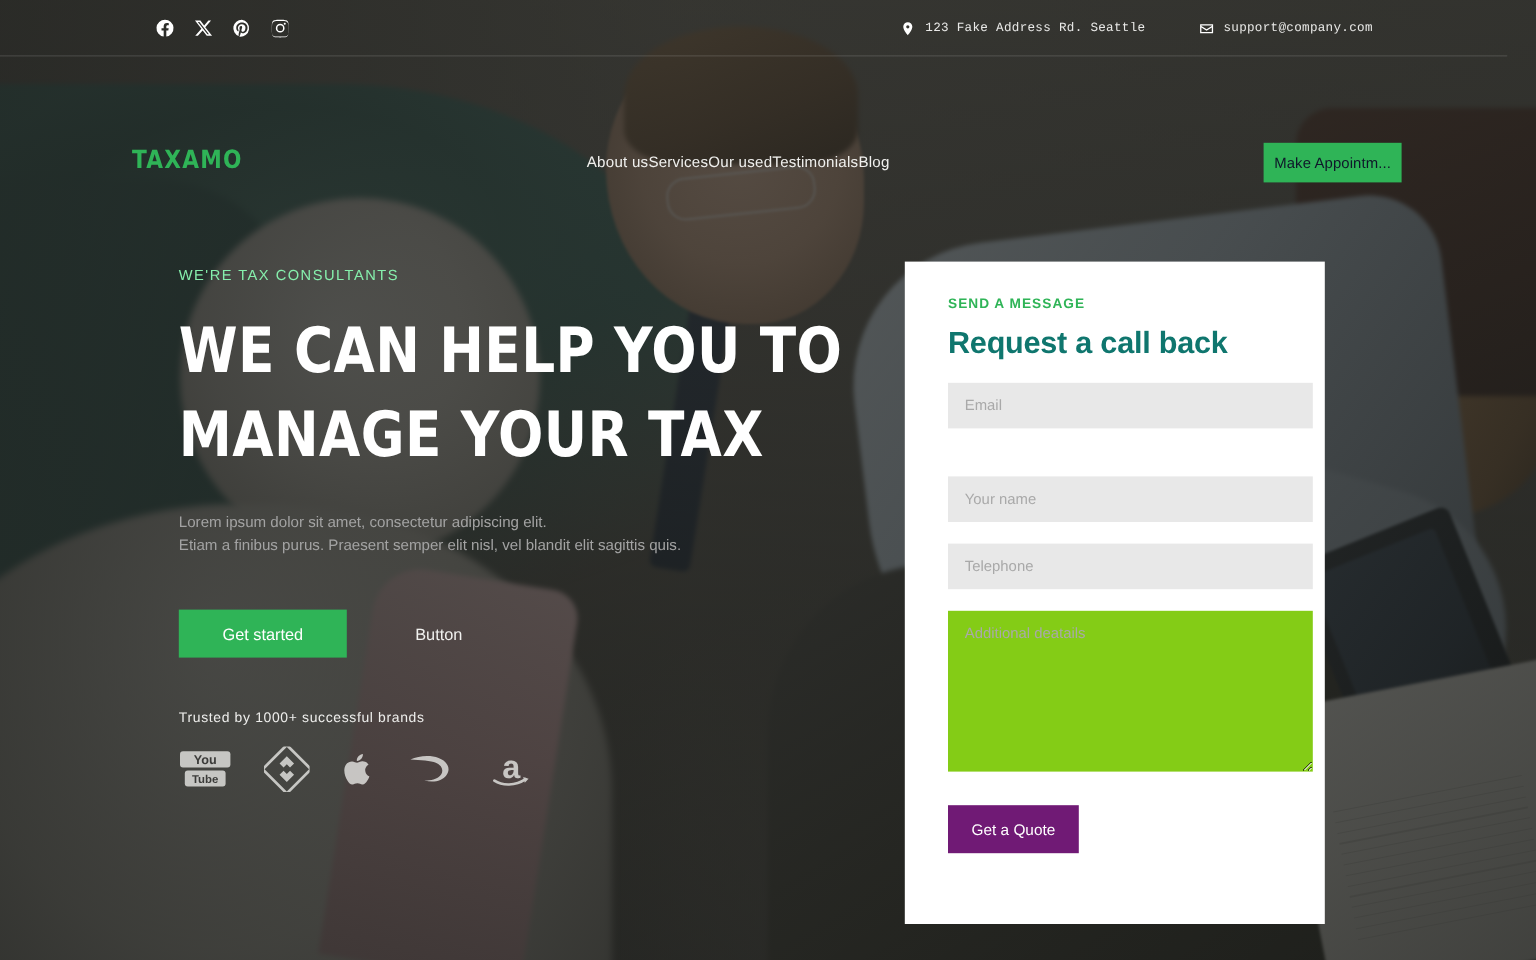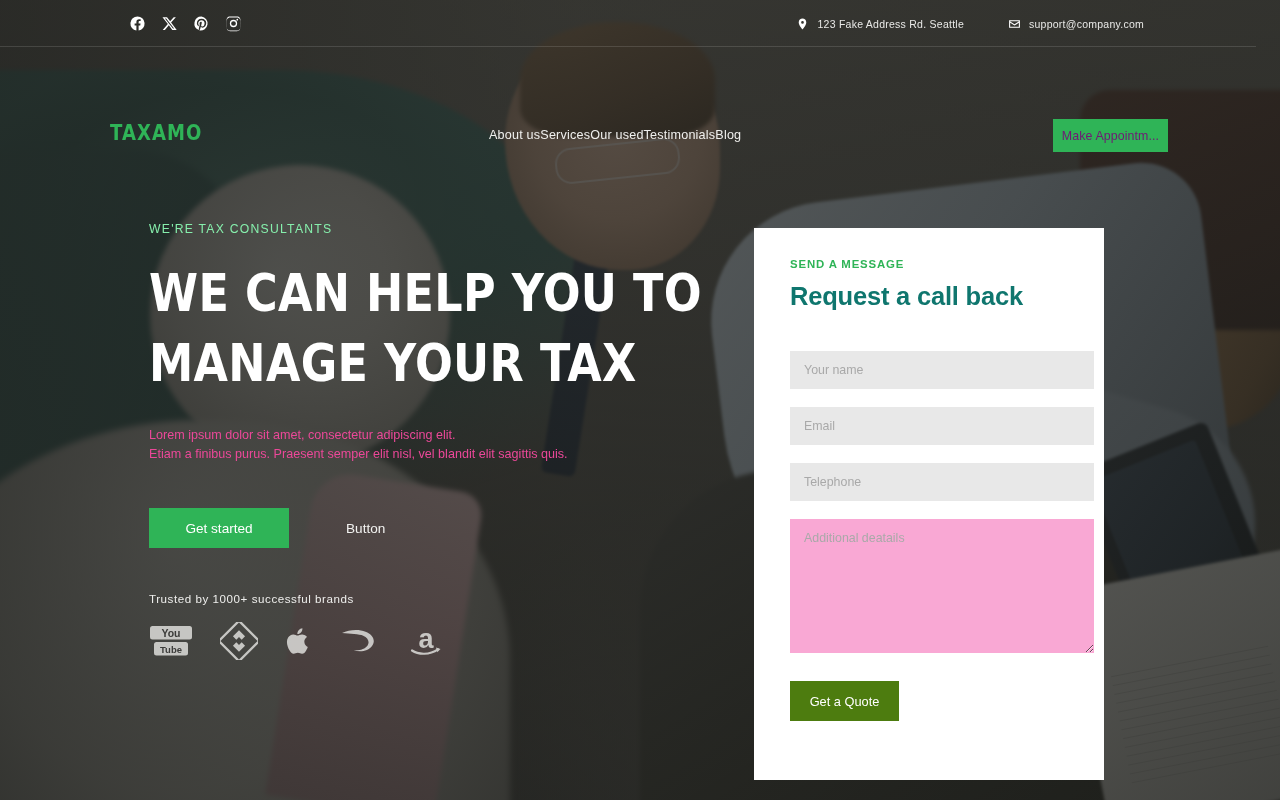--- a/index.html
+++ b/index.html
@@ -210,20 +210,21 @@
 
   
   .topbar {
     position: absolute;
     left: 0; top: 0;
     width: 1256px; height: 47px;
     display: flex;
     align-items: center;
     border-bottom: 1px solid rgba(255,255,255,0.13);
     z-index: 10;
+    font-family: Liberation Mono, monospace;
   }
   .social {
     display: flex;
     align-items: center;
     gap: 15px;
     margin-left: 129px;
   }
   .social-icon {
     width: 17px; height: 17px;
     display: block;
@@ -290,21 +291,21 @@
   .nl-1 { margin-left: 72px; }
   .nl-2 { margin-left: 72px; }
   .nl-3 { margin-left: 60px; }
   .nl-4 { margin-left: 67px; }
 
   .appt-btn {
     position: absolute;
     left: 1053px; top: 72px;
     width: 115px; height: 33px;
     background: #2FB457;
-    color: #701a75;
+    color: #0f172a;
     border: none;
     font-family: "Liberation Sans", sans-serif;
     font-size: 12.4px;
     letter-spacing: 0.1px;
     cursor: pointer;
     display: flex;
     align-items: center;
     justify-content: center;
     overflow: hidden;
     white-space: nowrap;
@@ -332,21 +333,21 @@
     color: #ffffff;
     letter-spacing: 0.4px;
     text-transform: uppercase;
     transform: scaleX(0.855);
     transform-origin: left top;
     width: 700px;
     white-space: pre-line;
   }
   .lead {
     margin-top: 28px;
-    color: #ec4899;
+    color: #a3a3a3;
     font-size: 12.6px;
     line-height: 18.5px;
     white-space: pre-line;
   }
   .hero-actions {
     margin-top: 45px;
     display: flex;
     align-items: center;
   }
   .btn-primary {
@@ -385,21 +386,21 @@
   }
   .brand {
     opacity: 0.82;
     display: block;
     fill: #e3e3e0;
   }
 
   
   .card {
     position: absolute;
-    left: 754px; top: 228px;
+    left: 754px; top: 218px;
     width: 350px; height: 552px;
     background: #ffffff;
     z-index: 20;
     padding: 30px 36px 16px 36px;
   }
   .card-eyebrow {
     color: #2FB457;
     font-size: 11.4px;
     font-weight: 700;
     letter-spacing: 0.85px;
@@ -425,21 +426,21 @@
     font-size: 12.4px;
     color: #4a4a4a;
   }
   .field::placeholder { color: #a9a9a9; }
   .field.first { margin-top: 40px; }
   .textarea {
     display: block;
     width: 304px;
     height: 134px;
     margin-top: 18px;
-    background: #f9a8d4;
+    background: #84cc16;
     border: none;
     outline: none;
     padding: 12px 14px;
     font-family: "Liberation Sans", sans-serif;
     font-size: 12.4px;
     color: #4a4a4a;
     resize: vertical;
   }
   .textarea::placeholder { color: #a9a9a9; }
   .consent {
@@ -460,21 +461,21 @@
   .consent-label {
     margin-left: 27px;
     color: #9a9a9a;
     font-size: 11.8px;
     line-height: 14.6px;
     max-width: 248px;
   }
   .btn-quote {
     margin-top: 28px;
     width: 109px; height: 40px;
-    background: #4d7c0f;
+    background: #701a75;
     color: #ffffff;
     border: none;
     font-family: "Liberation Sans", sans-serif;
     font-size: 12.8px;
     cursor: pointer;
     display: flex;
     align-items: center;
     justify-content: center;
   }
 </style>
@@ -593,22 +594,22 @@
         <path d="M5 26.5c6.5 4.4 17.5 4.6 26-1.2" stroke="#e3e3e0" stroke-width="2.2" fill="none" stroke-linecap="round"></path>
         <path d="M29 23.6l4.5 1.4-3.2 3.3z" fill="#e3e3e0"></path>
       </svg>
     </div>
   </div>
 
   <div class="card">
     <div class="card-eyebrow">SEND A MESSAGE</div>
     <div class="card-title">Request a call back</div>
 
+    <input class="field" type="email" placeholder="Email" style="">
     <input class="field first" type="text" placeholder="Your name" style="">
-    <input class="field" type="email" placeholder="Email" style="">
     <input class="field" type="tel" placeholder="Telephone" style="">
     <textarea class="textarea" placeholder="Additional deatails" style=""></textarea>
 
 
     <button class="btn-quote">Get a Quote</button>
   </div>
 
 </div>
 
 </body></html>

